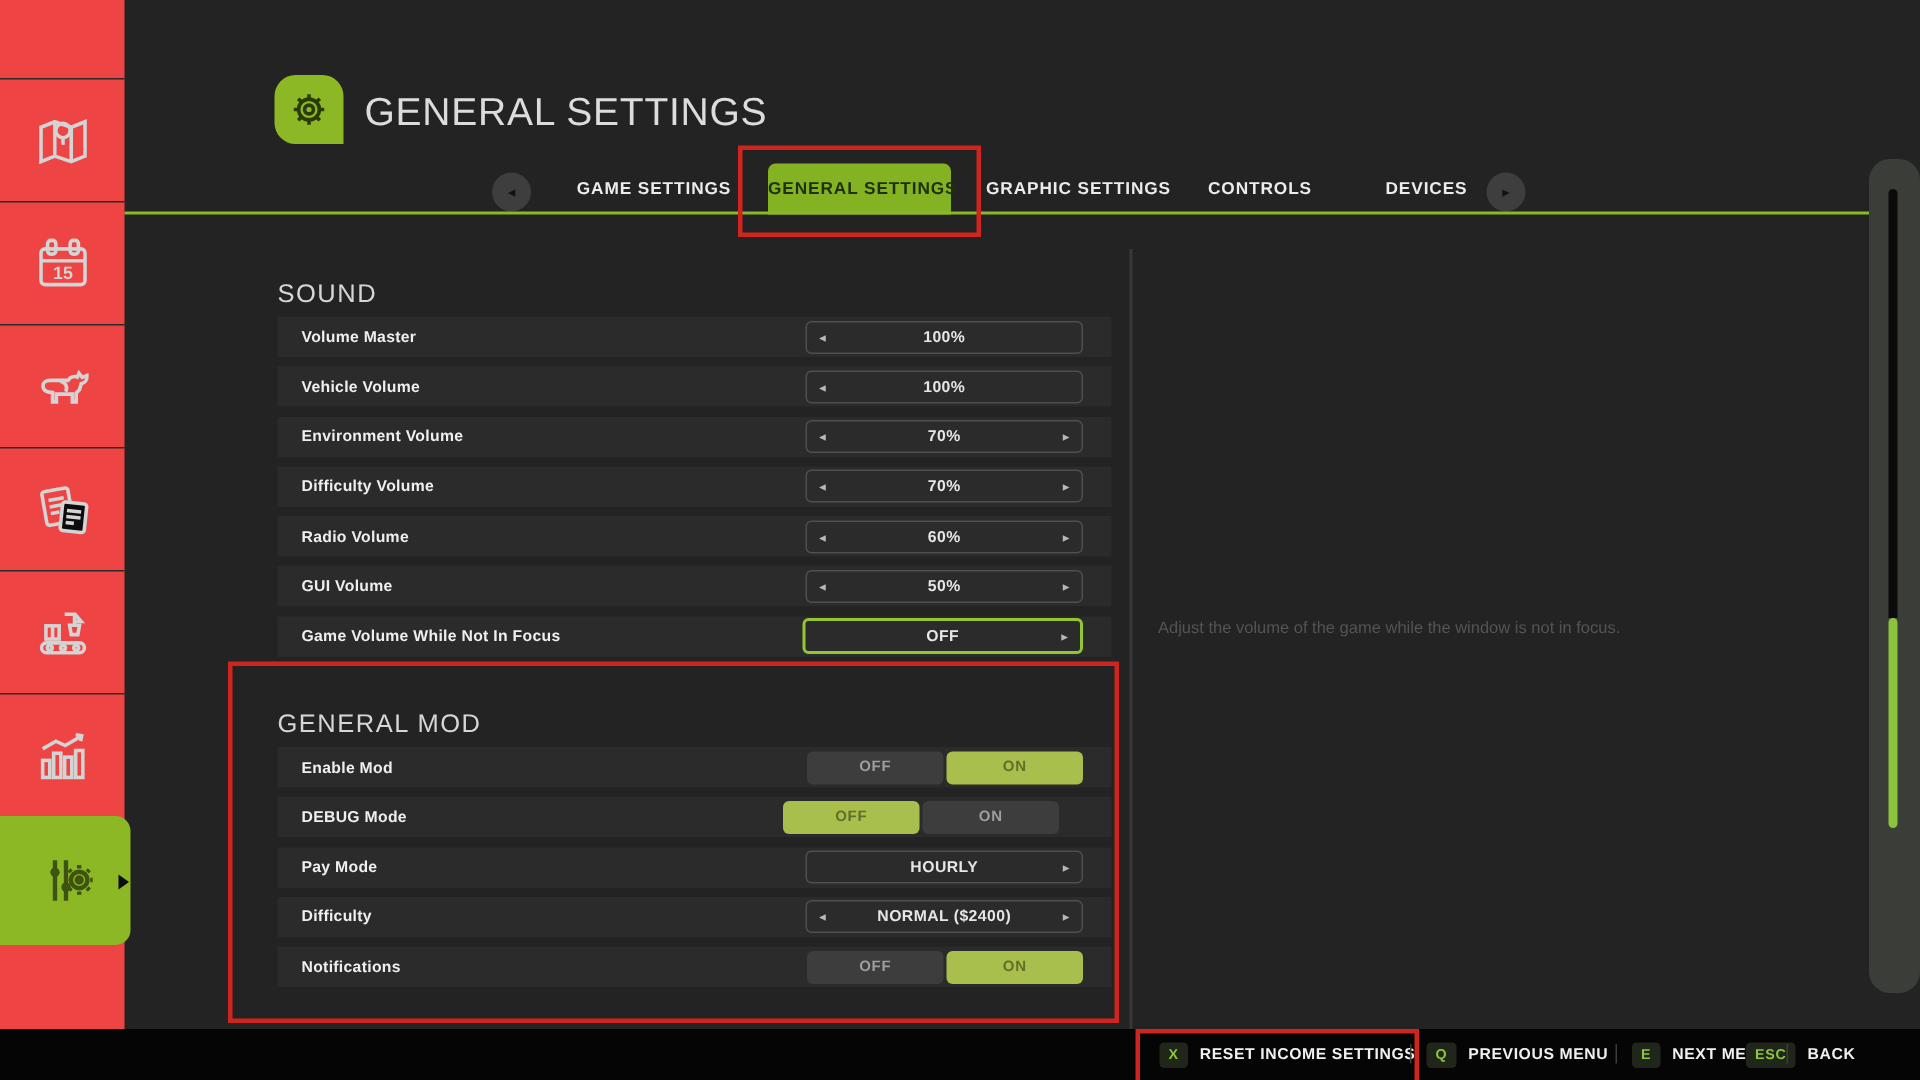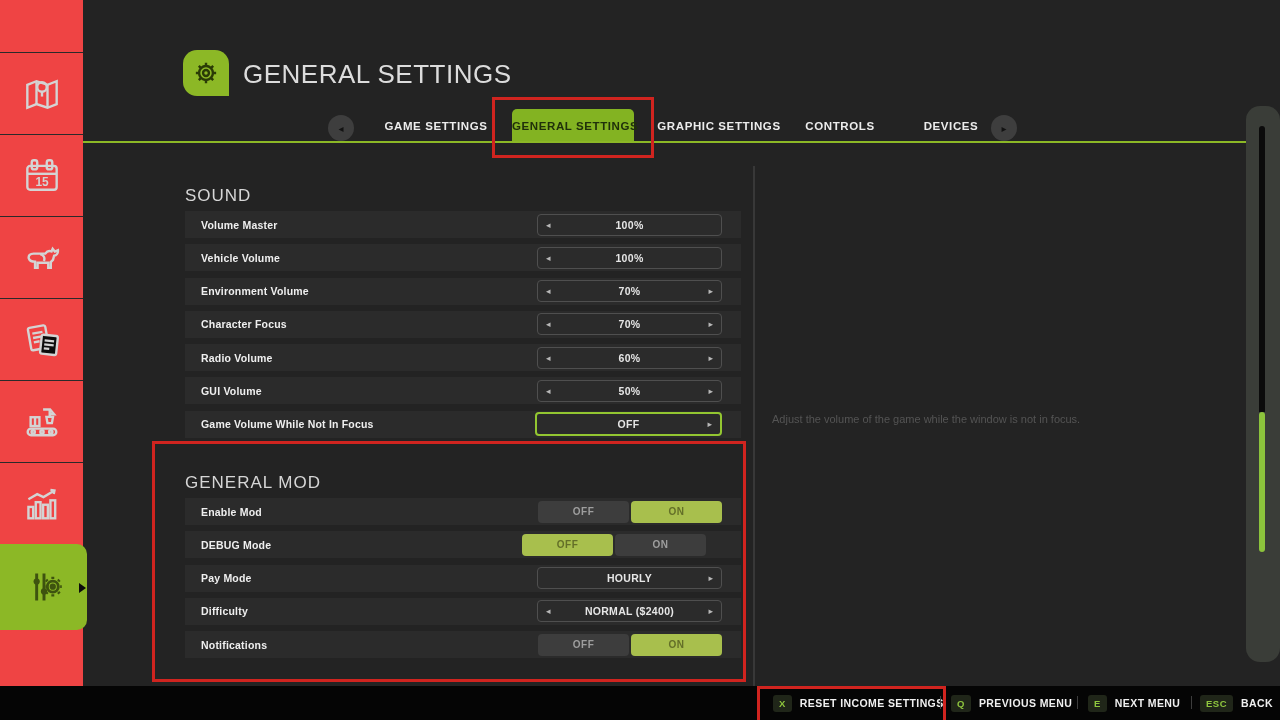--- a/index.html
+++ b/index.html
@@ -176,21 +176,21 @@
       </div>
       <div class="row">
         <span class="row-label">Environment Volume</span>
         <div class="selector">
           <span class="sel-arrow left">◂</span>
           <span class="sel-value">70%</span>
           <span class="sel-arrow right">▸</span>
         </div>
       </div>
       <div class="row">
-        <span class="row-label">Character Focus</span>
+        <span class="row-label">Difficulty Volume</span>
         <div class="selector">
           <span class="sel-arrow left">◂</span>
           <span class="sel-value">70%</span>
           <span class="sel-arrow right">▸</span>
         </div>
       </div>
       <div class="row">
         <span class="row-label">Radio Volume</span>
         <div class="selector">
           <span class="sel-arrow left">◂</span>
@@ -274,20 +274,20 @@
       <span class="f-label">RESET INCOME SETTINGS</span>
     </div>
     <div class="f-group" style="left: 951px;">
       <span class="key-badge">Q</span>
       <span class="f-label">PREVIOUS MENU</span>
     </div>
     <div class="f-group" style="left: 1088px;">
       <span class="key-badge">E</span>
       <span class="f-label">NEXT MENU</span>
     </div>
-    <div class="f-group" style="left: 1200px; justify-content: flex-end;">
+    <div class="f-group" style="left: 1164px; justify-content: flex-end;">
       <span class="key-badge">ESC</span>
       <span class="f-label">BACK</span>
     </div>
     <div class="f-sep" style="left: 940px;"></div>
     <div class="f-sep" style="left: 1077px;"></div>
     <div class="f-sep" style="left: 1191px;"></div>
   </div>
 
 </body></html>

